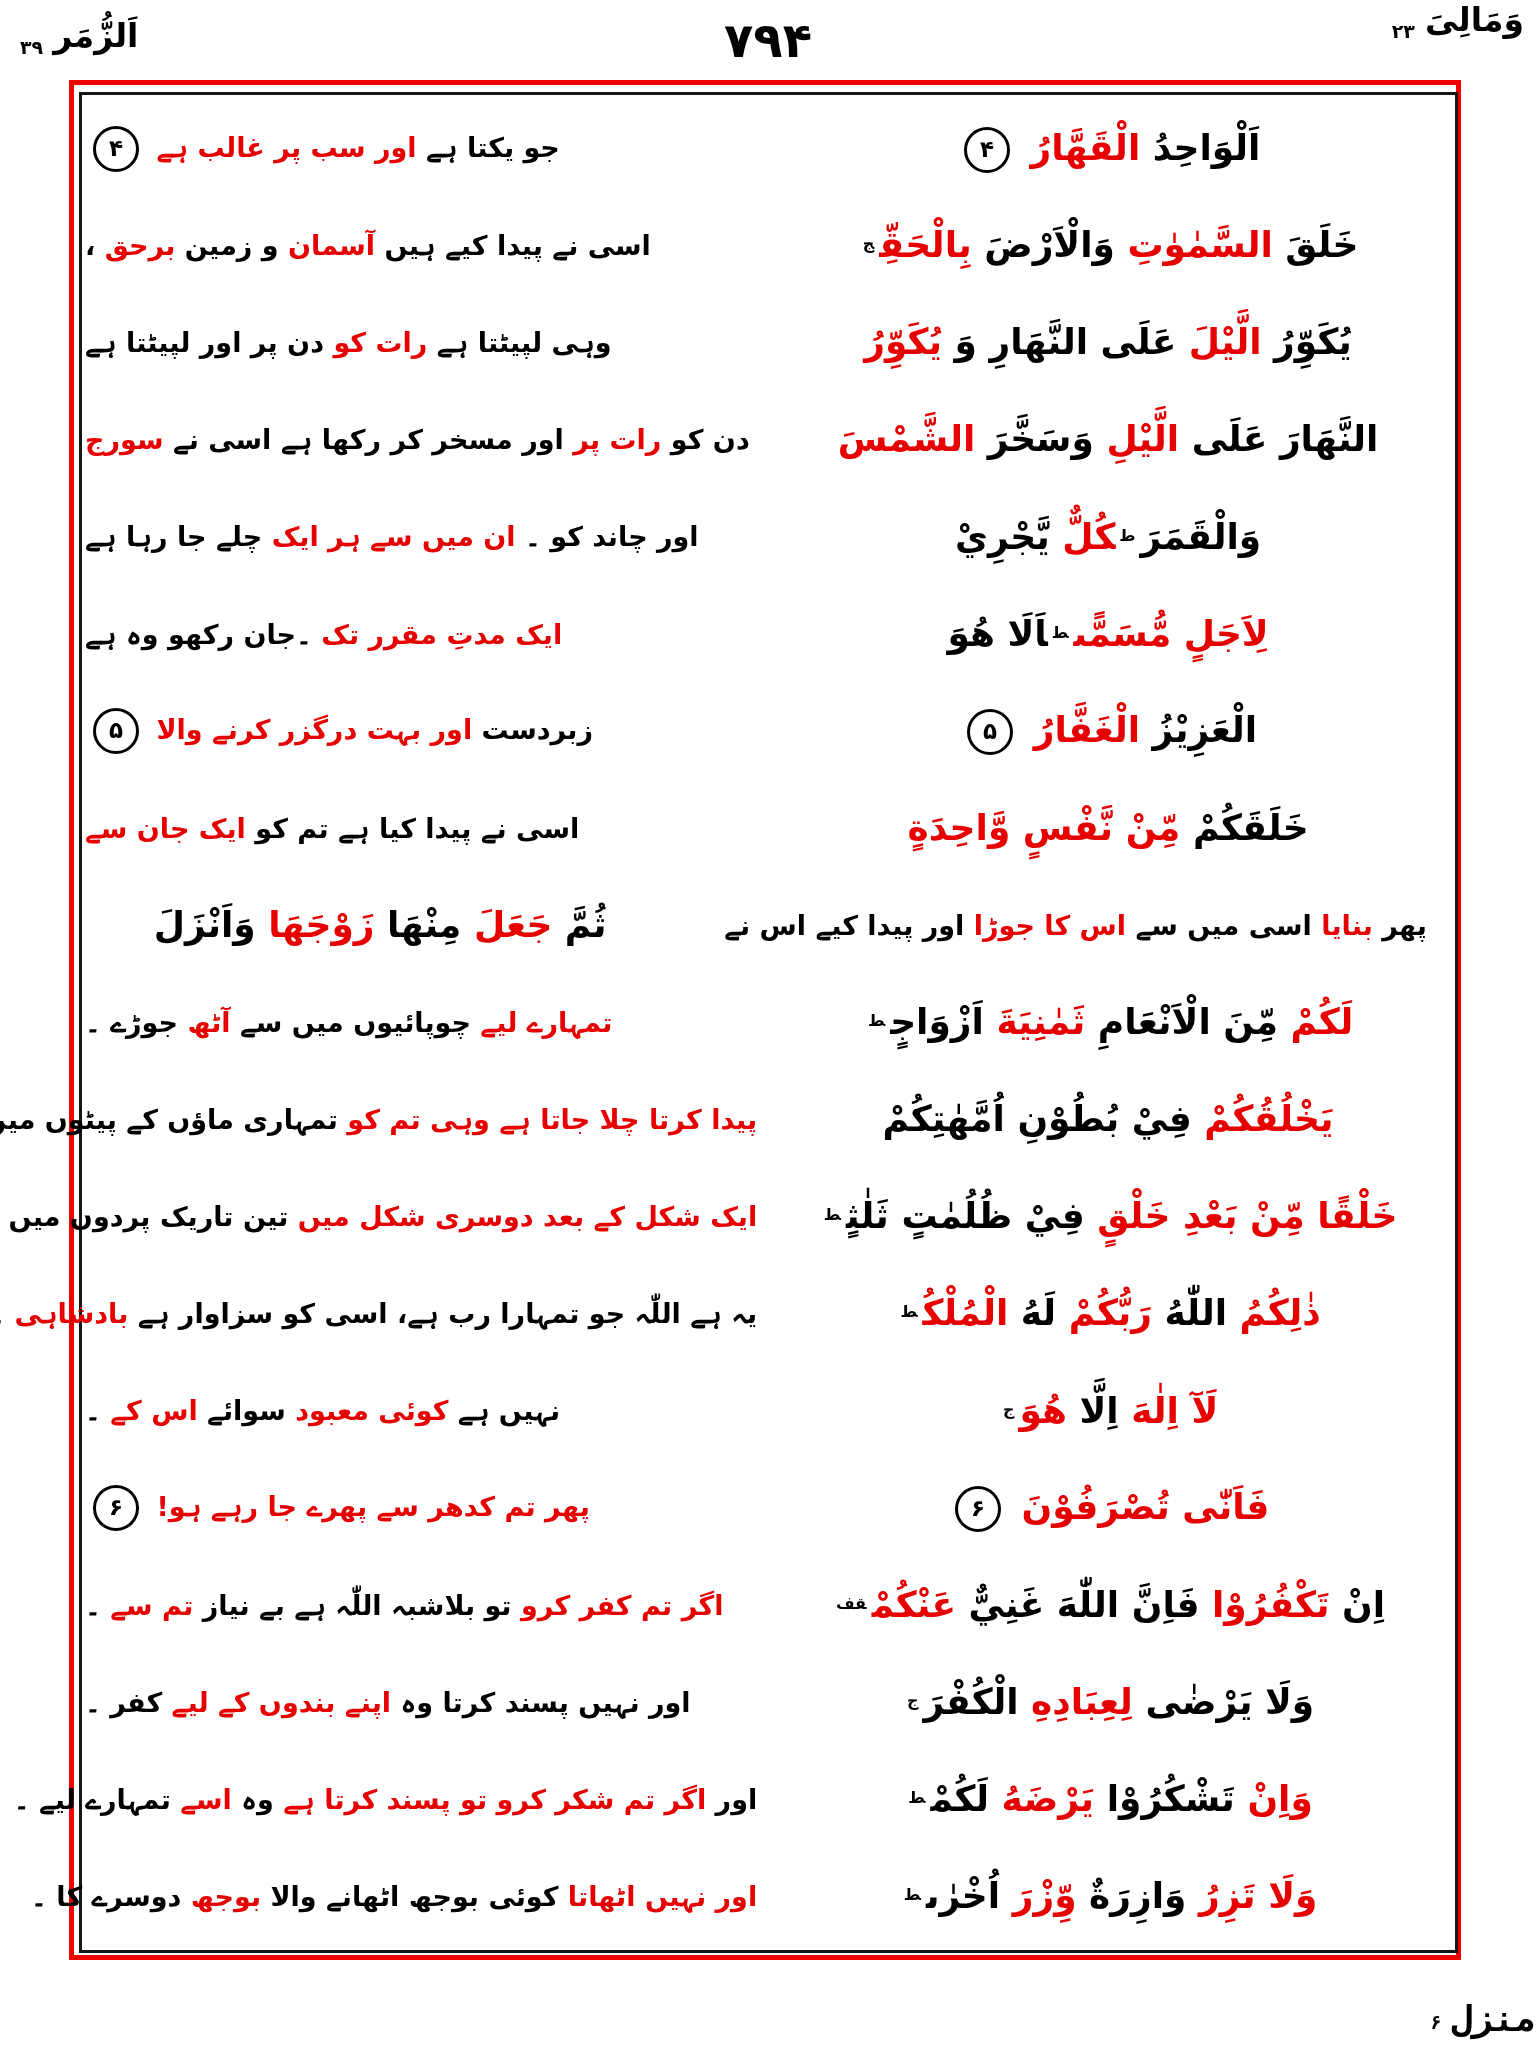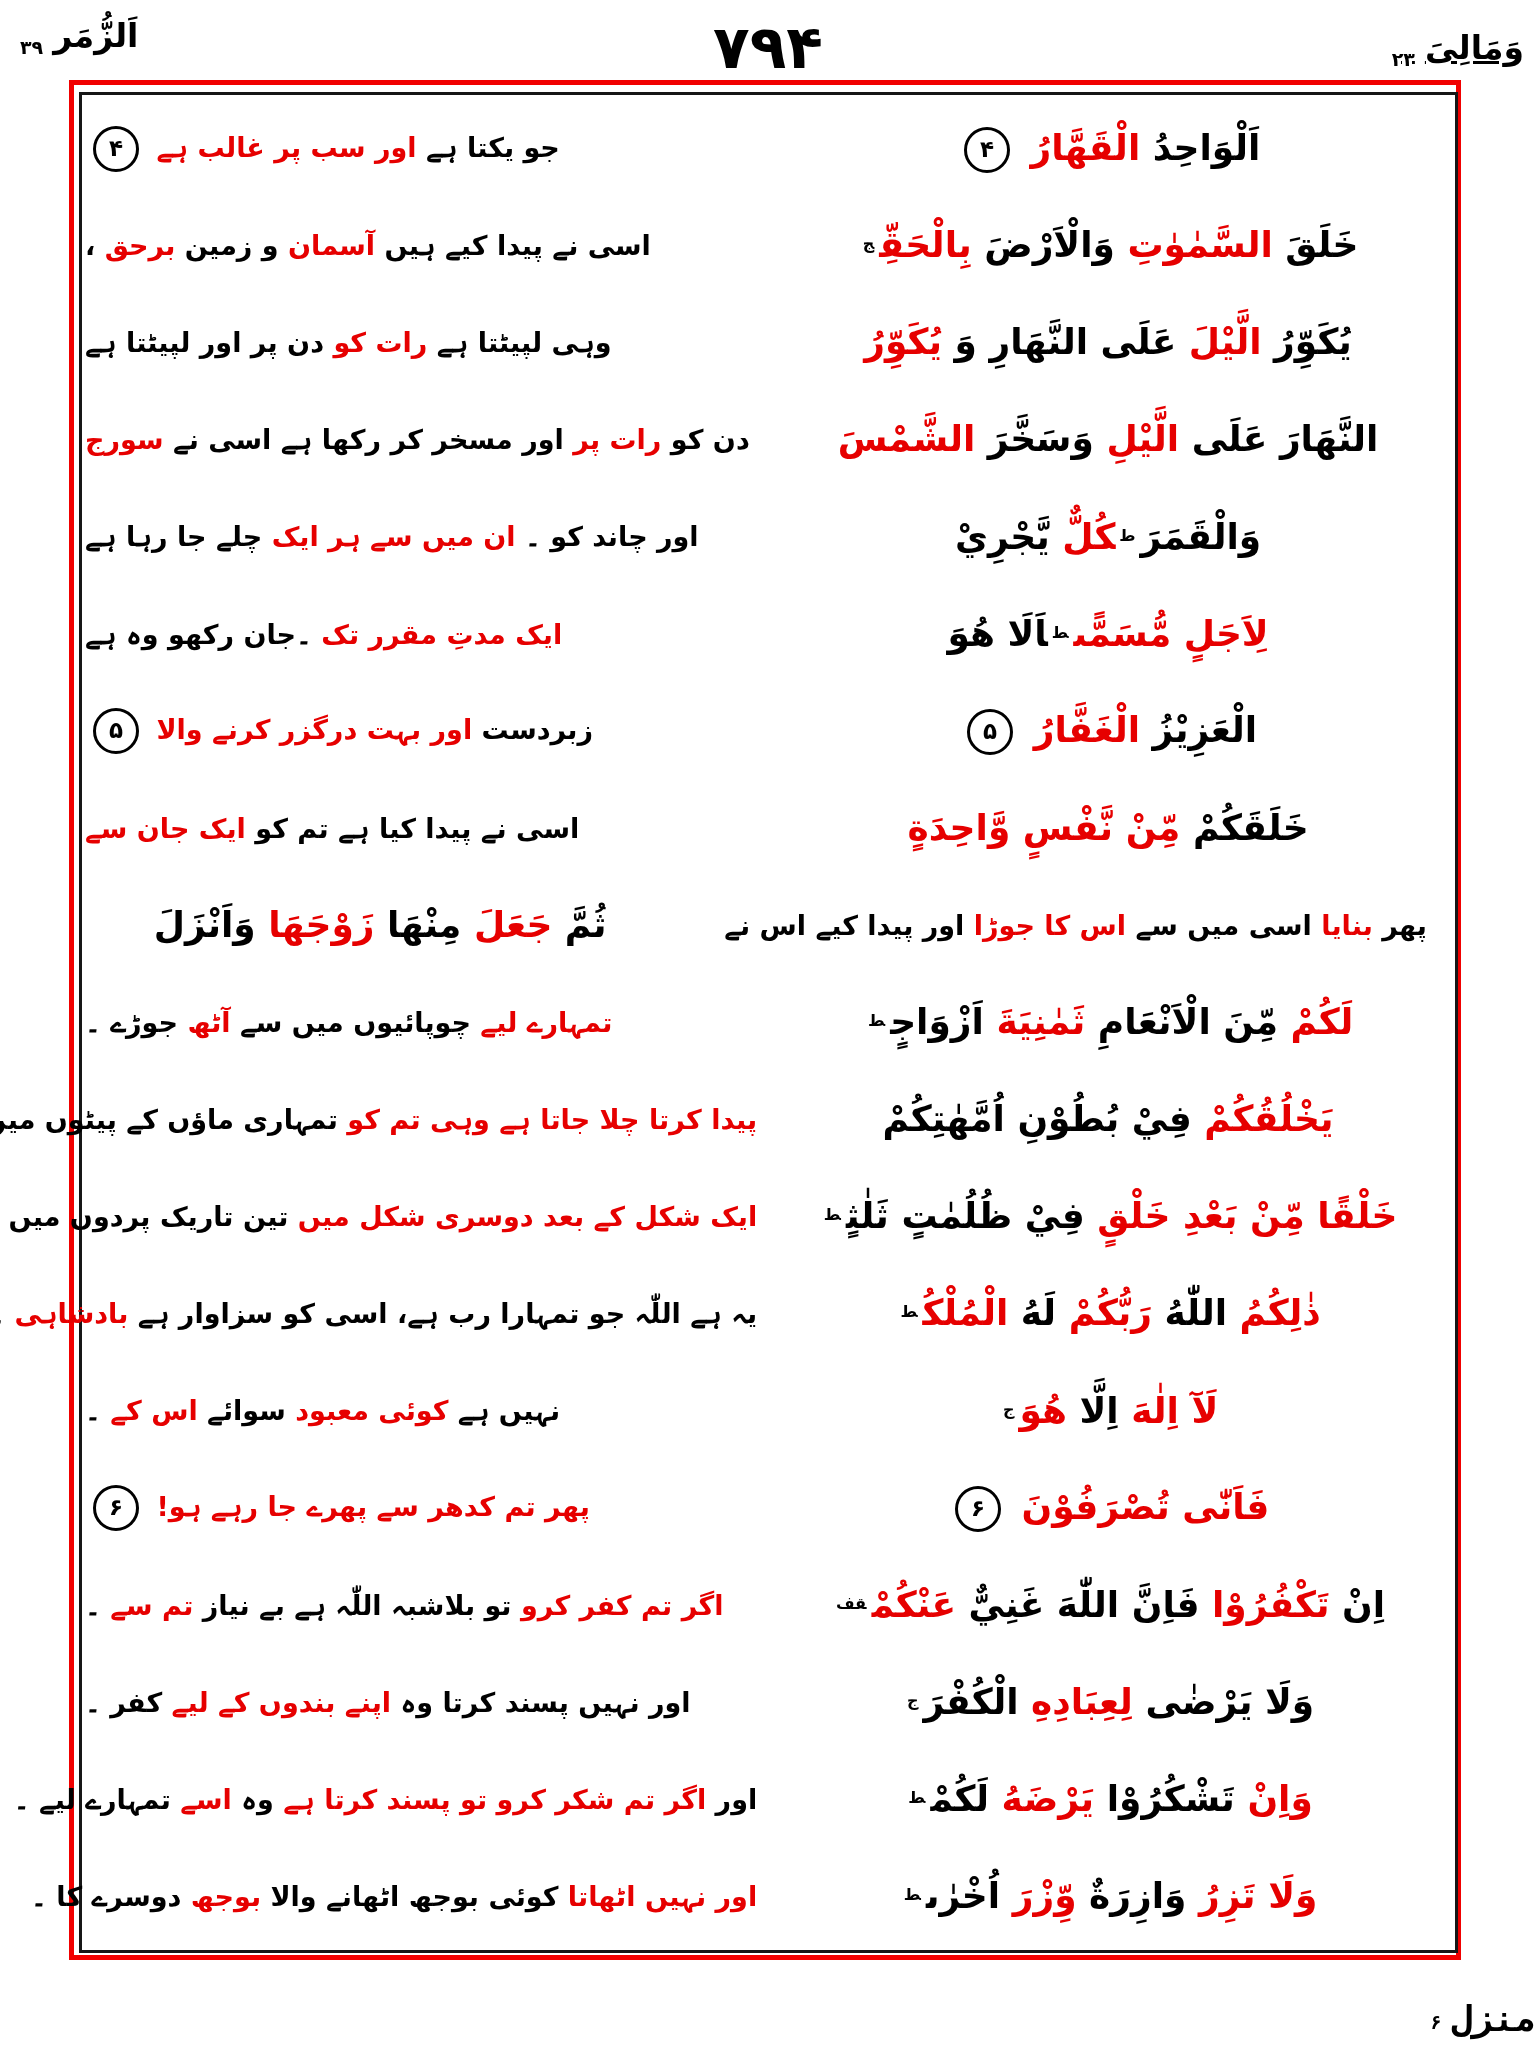--- a/index.html
+++ b/index.html
@@ -7,22 +7,22 @@
     --frame-red:#f10000;
     --ink:#000000;
   }
   html,body{margin:0;padding:0;}
   body{
     width:1536px;height:2048px;position:relative;background:#ffffff;
     font-family:"DejaVu Sans", sans-serif;color:var(--ink);overflow:hidden;
   }
   
   .hdr-left{position:absolute;top:16px;left:10px;font-size:33px;font-weight:bold;direction:rtl;white-space:nowrap;}
-  .hdr-right{position:absolute;top:28px;right:12px;font-size:33px;font-weight:bold;direction:rtl;white-space:nowrap;text-decoration:underline;}
-  .hdr-center{position:absolute;top:12px;left:0;width:100%;text-align:center;font-size:60px;font-weight:bold;}
+  .hdr-right{position:absolute;top:0;right:12px;font-size:33px;font-weight:bold;direction:rtl;white-space:nowrap;}
+  .hdr-center{position:absolute;top:12px;left:0;width:100%;text-align:center;font-size:48px;font-weight:bold;}
   .hdr-small{font-size:19px;vertical-align:-7px;margin:0 10px;font-weight:bold;}
   
   .frame-red{position:absolute;left:69px;top:80px;width:1392px;height:1880px;border:5px solid var(--frame-red);box-sizing:border-box;}
   .frame-black{position:absolute;left:79px;top:92px;width:1379px;height:1861px;border:3px solid #161616;box-sizing:border-box;}
   
   .rows{position:absolute;left:85px;top:100px;width:1367px;height:1845px;
         display:flex;flex-direction:column;direction:rtl;}
   .row{flex:1;display:flex;align-items:center;}
   .cell{white-space:nowrap;}
   .cell.arabic{flex:0 0 49%;box-sizing:border-box;padding-left:6px;padding-right:24px;

